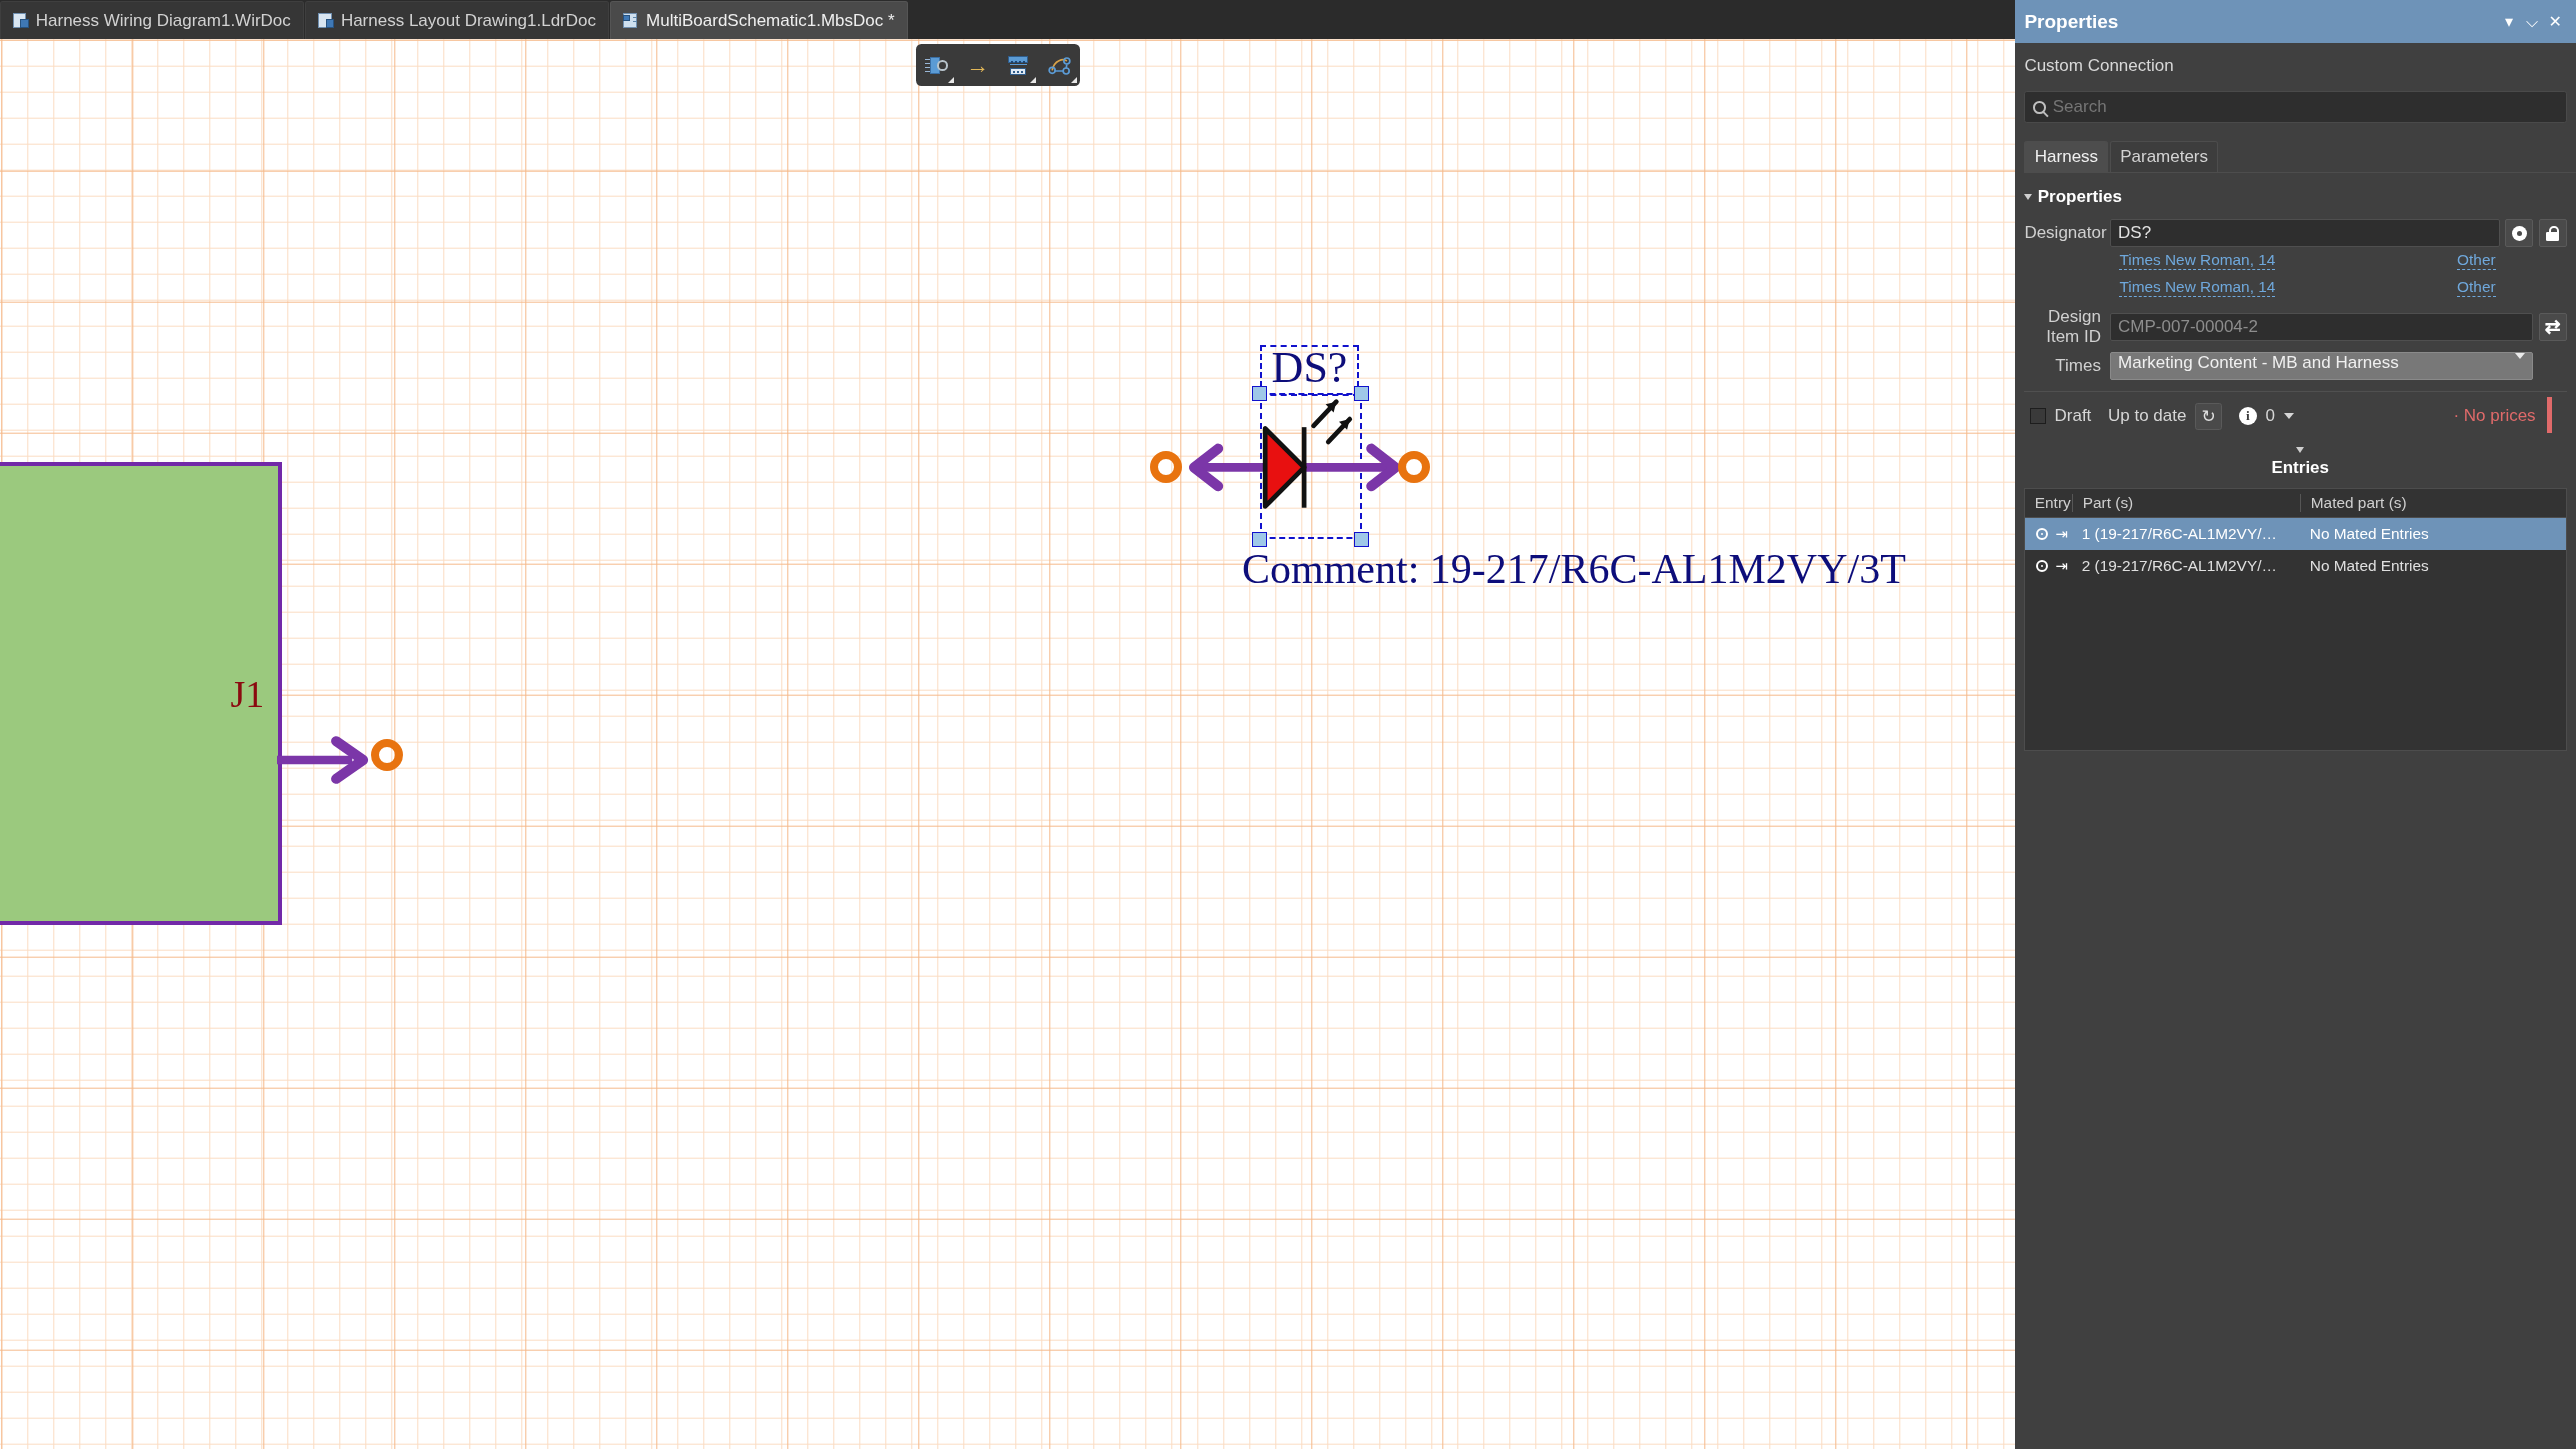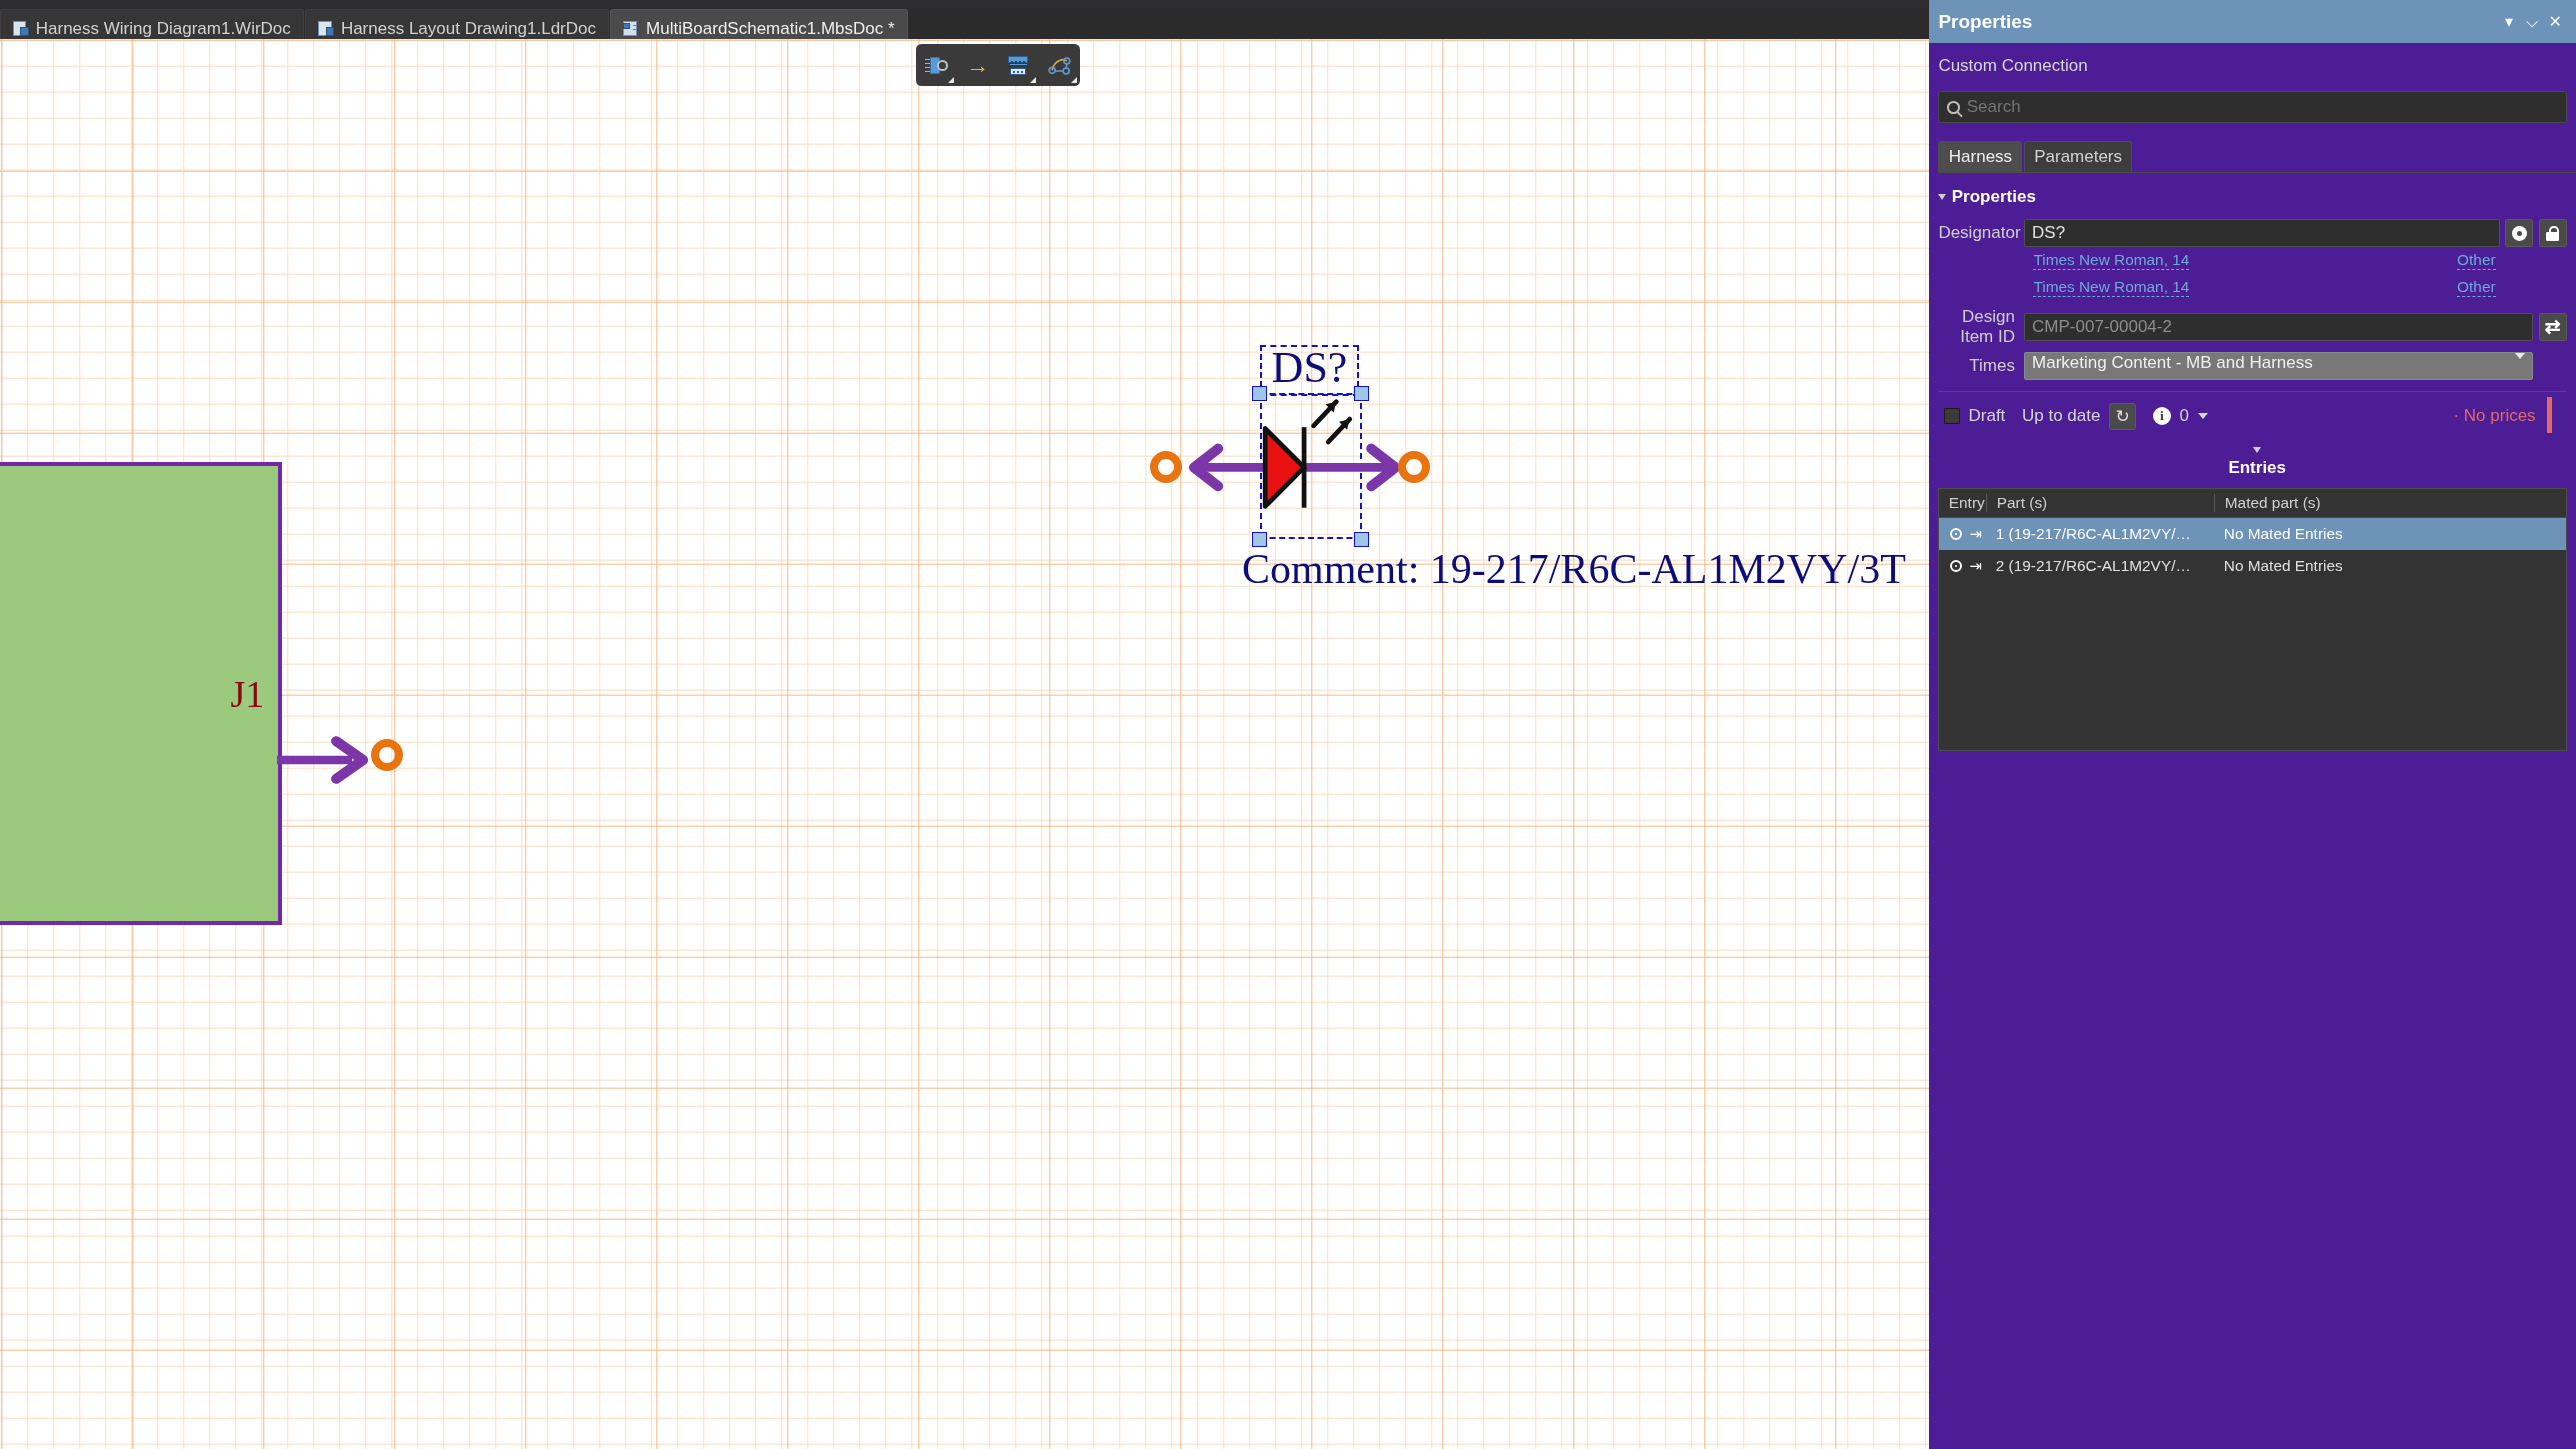--- a/index.html
+++ b/index.html
@@ -5,21 +5,21 @@
   * { box-sizing: border-box; margin: 0; padding: 0; }
   html, body {
     width: 2576px; height: 1449px;
     background: #2d2d30;
     font-family: "Liberation Sans", sans-serif;
     overflow: hidden;
   }
 
   
   #tabbar {
-    position: absolute; left: 0; top: 8px; width: 2576px; height: 39px;
+    position: absolute; left: 0; top: 0; width: 2576px; height: 39px;
     background: #2b2b2b;
     display: flex; align-items: flex-end;
   }
   .tab {
     height: 38px; margin-right: 1.3px;
     display: flex; align-items: center; gap: 6.7px;
     padding: 0 12px 0 10.7px;
     background: #363636;
     border: 0.7px solid #3f3f3f; border-bottom: none;
     border-radius: 2.7px 2.7px 0 0;
@@ -134,22 +134,22 @@
   }
   #svg-sym { position: absolute; left: 0; top: 0; }
   #comment-text {
     position: absolute; left: 142px; top: 221px;
     color: #0d0d7a; font-family: "Liberation Serif", serif;
     font-size: 42px; white-space: nowrap; line-height: 54px;
   }
 
   
   #props {
-    position: absolute; right: 0; top: 0; width: 647px; height: 1449px;
-    background: #4c1d95;
+    position: absolute; right: 0; top: 0; width: 561px; height: 1449px;
+    background: #404040;
   }
   #props-title {
     height: 43px; background: #6e93b8;
     display: flex; align-items: center; padding: 0 9.4px;
   }
   #props-title .t { color: #ffffff; font-size: 19px; font-weight: bold; flex: 1; }
   .tb-btn { color:#fff; font-size:16px; width:23px; text-align:center; }
   #props-subtitle { color: #d8d8d8; font-size: 17px; padding: 13.4px 0 0 9.4px; }
 
   #search-wrap {

